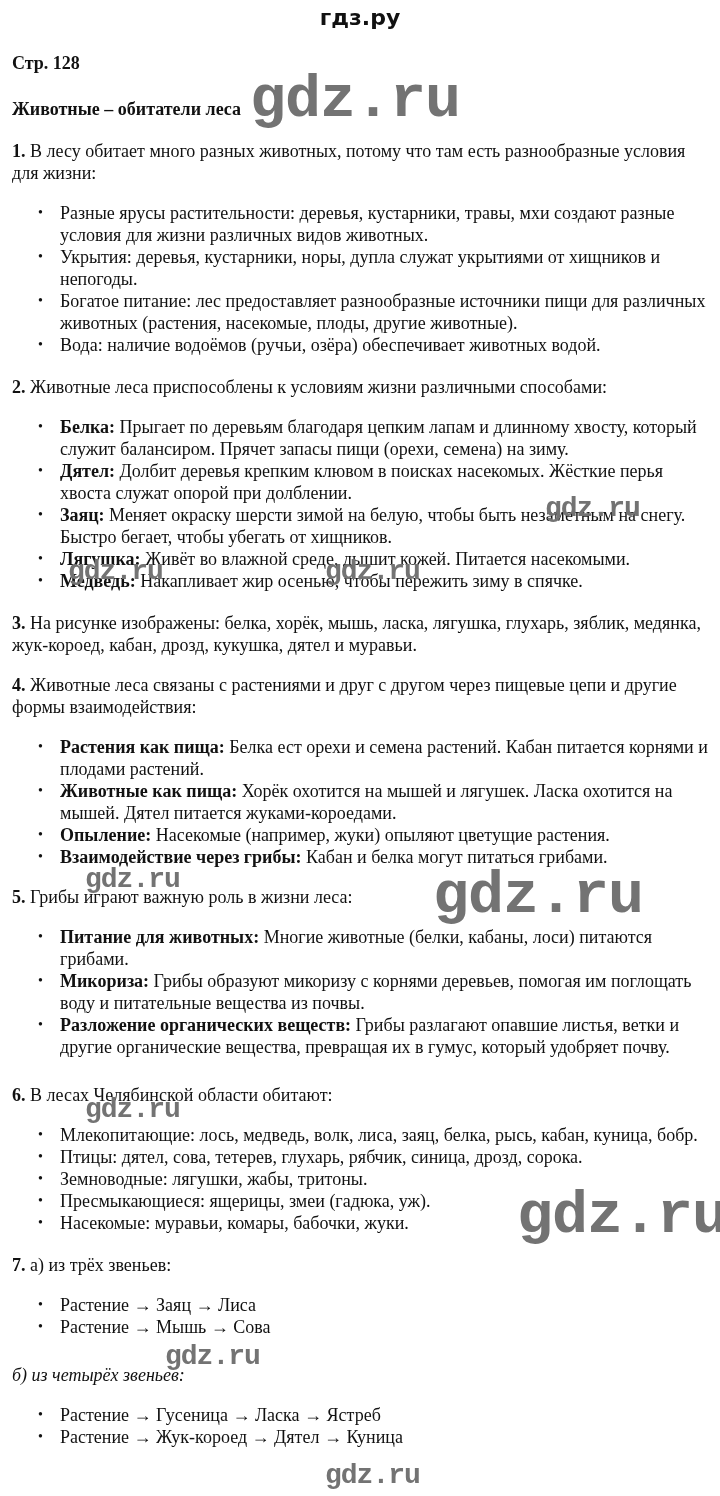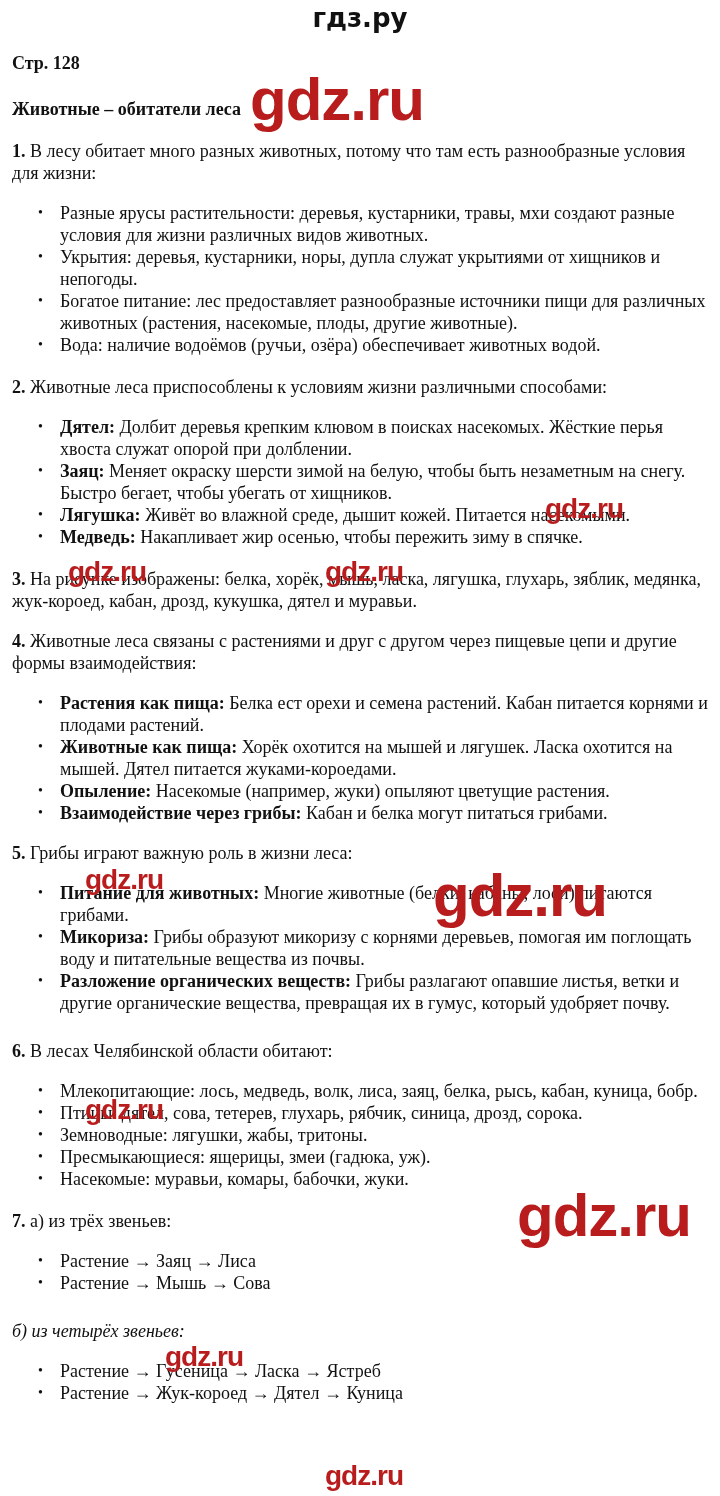--- a/index.html
+++ b/index.html
@@ -1,28 +1,28 @@
 <!DOCTYPE html>
 <html><head>
 <meta charset="utf-8">
 <style>
   html, body { margin: 0; padding: 0; background: #ffffff; }
   body { width: 720px; height: 1496px; position: relative; overflow: hidden; color: #111; }
   .page { position: absolute; left: 0; top: 0; width: 720px; height: 1496px; }
-  .header-site { position: absolute; top: 0; left: 0; width: 720px; text-align: center; font-family: "DejaVu Sans", sans-serif; font-weight: bold; font-size: 26px; line-height: 36px; color: #111; }
+  .header-site { position: absolute; top: 0; left: 0; width: 720px; text-align: center; font-family: "DejaVu Sans", sans-serif; font-weight: bold; font-size: 22px; line-height: 36px; color: #111; }
   .doc { position: absolute; left: 12px; top: 52px; width: 700px; font-family: "Liberation Serif", serif; font-size: 18px; line-height: 22px; }
   .pageno { font-weight: bold; margin: 0 0 24px 0; }
   .title { font-weight: bold; margin: 0 0 20px 0; font-family: Liberation Serif, serif; }
   p.q { margin: 0 0 18px 0; }
   p.q b { font-weight: bold; }
   ul { margin: 0 0 20px 0; padding: 0 0 0 48px; list-style: none; }
   ul li { position: relative; margin: 0; padding: 0; }
   ul li::before { content: "•"; position: absolute; left: -22px; top: 0; font-size: 14px; }
   .b { font-weight: bold; }
-  .wm { position: absolute; font-family: Liberation Sans, sans-serif; font-weight: bold; color: #b91c1c; letter-spacing: -1px; }
+  .wm { position: absolute; font-family: Liberation Mono, monospace; font-weight: bold; color: #737373; letter-spacing: -1px; }
   .wm-l { font-size: 60px; line-height: 60px; }
   .wm-s { font-size: 28px; line-height: 28px; }
   #q6 { margin-top: 26px; }
 </style>
 </head>
 <body>
 
 <div class="page">
   <div class="header-site">гдз.ру</div>
 
@@ -33,20 +33,21 @@
     <p class="q"><b>1.</b><span> В лесу обитает много разных животных, потому что там есть разнообразные условия для жизни:</span></p>
     <ul>
       <li>Разные ярусы растительности: деревья, кустарники, травы, мхи создают разные условия для жизни различных видов животных.</li>
       <li>Укрытия: деревья, кустарники, норы, дупла служат укрытиями от хищников и непогоды.</li>
       <li>Богатое питание: лес предоставляет разнообразные источники пищи для различных животных (растения, насекомые, плоды, другие животные).</li>
       <li>Вода: наличие водоёмов (ручьи, озёра) обеспечивает животных водой.</li>
     </ul>
 
     <p class="q"><b>2.</b><span> Животные леса приспособлены к условиям жизни различными способами:</span></p>
     <ul>
+      <li><span class="b">Белка:</span><span> Прыгает по деревьям благодаря цепким лапам и длинному хвосту, который служит балансиром. Прячет запасы пищи (орехи, семена) на зиму.</span></li>
       <li><span class="b">Дятел:</span><span> Долбит деревья крепким клювом в поисках насекомых. Жёсткие перья хвоста служат опорой при долблении.</span></li>
       <li><span class="b">Заяц:</span><span> Меняет окраску шерсти зимой на белую, чтобы быть незаметным на снегу. Быстро бегает, чтобы убегать от хищников.</span></li>
       <li><span class="b">Лягушка:</span><span> Живёт во влажной среде, дышит кожей. Питается насекомыми.</span></li>
       <li><span class="b">Медведь:</span><span> Накапливает жир осенью, чтобы пережить зиму в спячке.</span></li>
     </ul>
 
     <p class="q" style="margin-top:20px;"><b>3.</b><span> На рисунке изображены: белка, хорёк, мышь, ласка, лягушка, глухарь, зяблик, медянка, жук-короед, кабан, дрозд, кукушка, дятел и муравьи.</span></p>
 
     <p class="q"><b>4.</b><span> Животные леса связаны с растениями и друг с другом через пищевые цепи и другие формы взаимодействия:</span></p>
     <ul>

